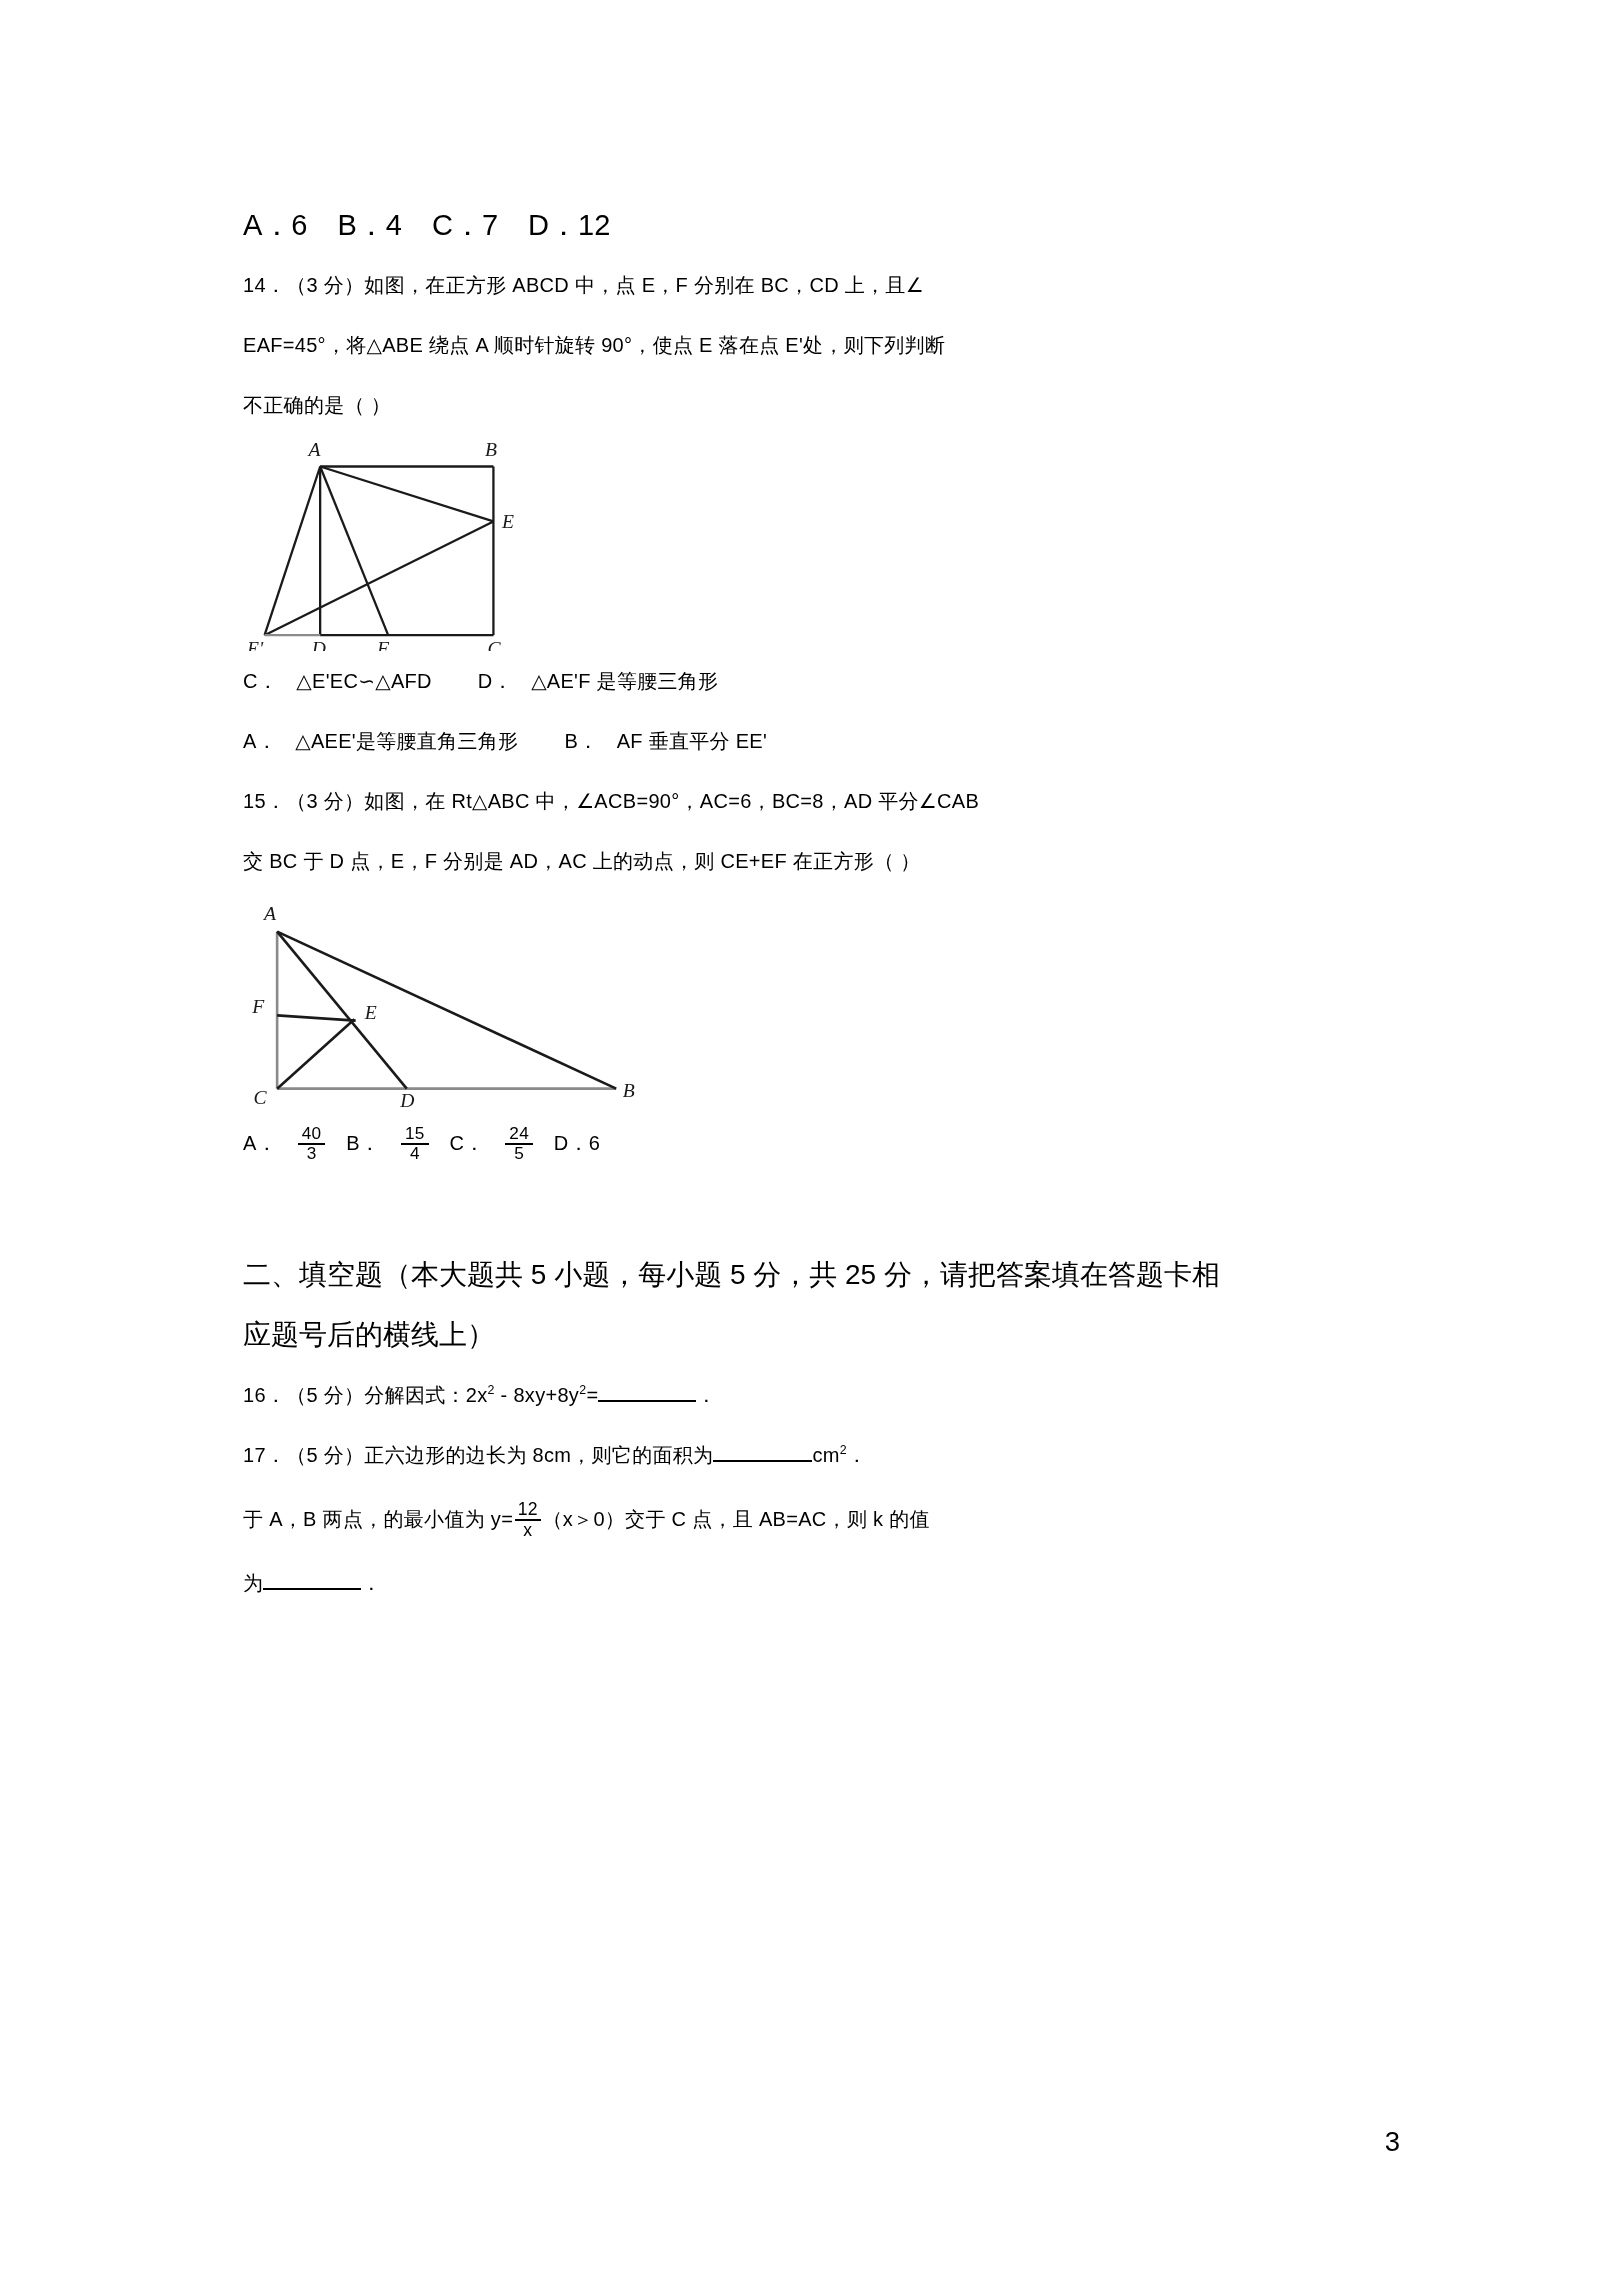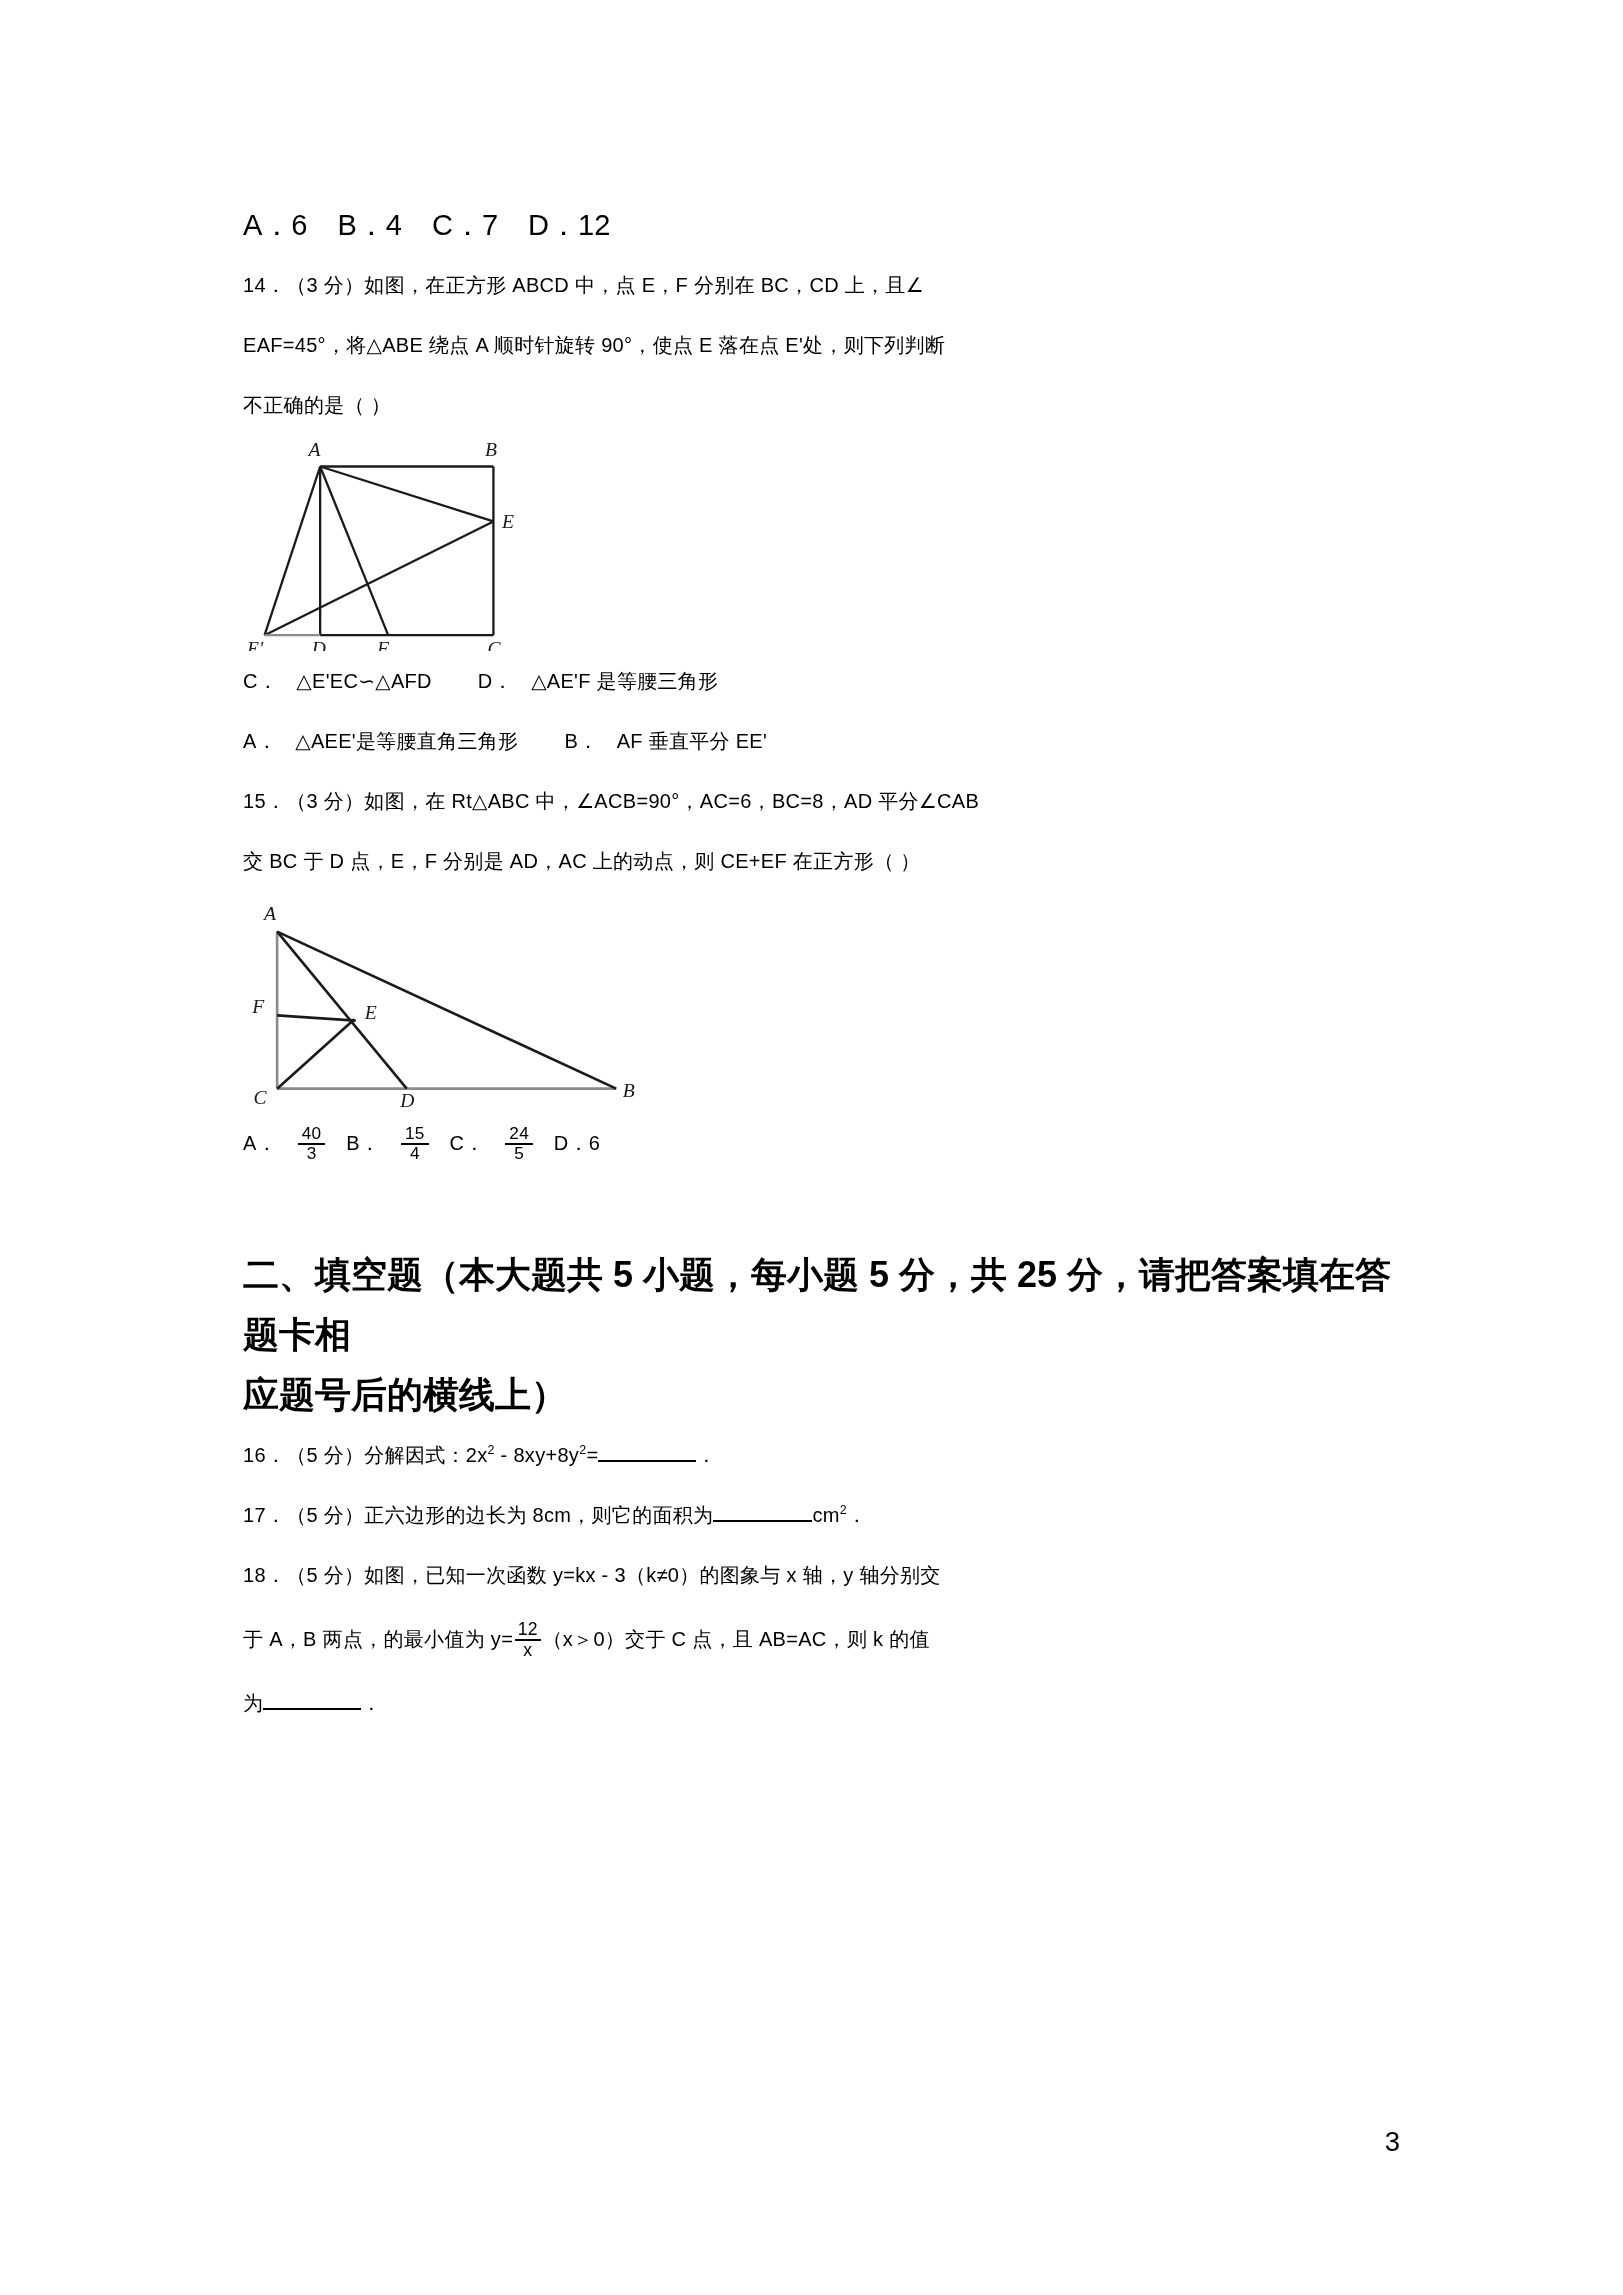--- a/index.html
+++ b/index.html
@@ -36,23 +36,23 @@
   .opts-top {
     font-size: 29px;
     line-height: 60px;
     padding-top: 195px;
     white-space: nowrap;
   }
   .gap-sm { display: inline-block; width: 18.3px; }
   .gap-md { display: inline-block; width: 30px; }
   .gap-lg { display: inline-block; width: 46px; }
   .sect-head {
-    font-size: 36px;
+    font-size: 28px;
     line-height: 60px;
-    font-weight: bold;
+    font-weight: normal;
   }
   .blank {
     display: inline-block;
     border-bottom: 2.6px solid #000;
     height: 23.6px;
     vertical-align: baseline;
   }
   .blank-w1 { width: 98px; }
   .blank-w2 { width: 99px; }
   .blank-w3 { width: 98px; }
@@ -182,21 +182,20 @@
     <div class="sect-head">应题号后的横线上）</div>
 
     <div class="line">
       <span>16．（5 分）分解因式：2x</span><sup>2</sup><span> - 8xy+8y</span><sup>2</sup><span>=</span><span class="blank blank-w1"></span><span>．</span>
     </div>
 
     <div class="line">
       <span>17．（5 分）正六边形的边长为 8cm，则它的面积为</span><span class="blank blank-w2"></span><span>cm</span><sup>2</sup><span>．</span>
     </div>
 
-    <div class="line">18．（5 分）如图，已知一次函数 y=kx - 3（k≠0）的图象与 x 轴，y 轴分别交</div>
     <div class="line" style="line-height:68px;">
       <span>于 A，B 两点，的最小值为 y=</span><span class="frac-inline"><span class="num">12</span><span class="den">x</span></span><span>（x＞0）交于 C 点，且 AB=AC，则 k 的值</span>
     </div>
     <div class="line">
       <span>为</span><span class="blank blank-w3"></span><span>．</span>
     </div>
 
   </div>
 
   <div class="page-num">3</div>

